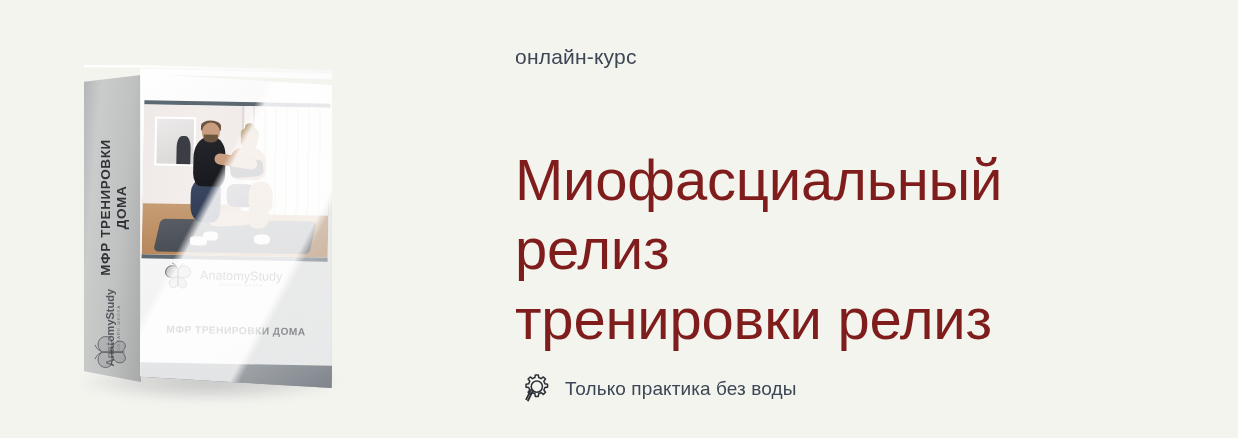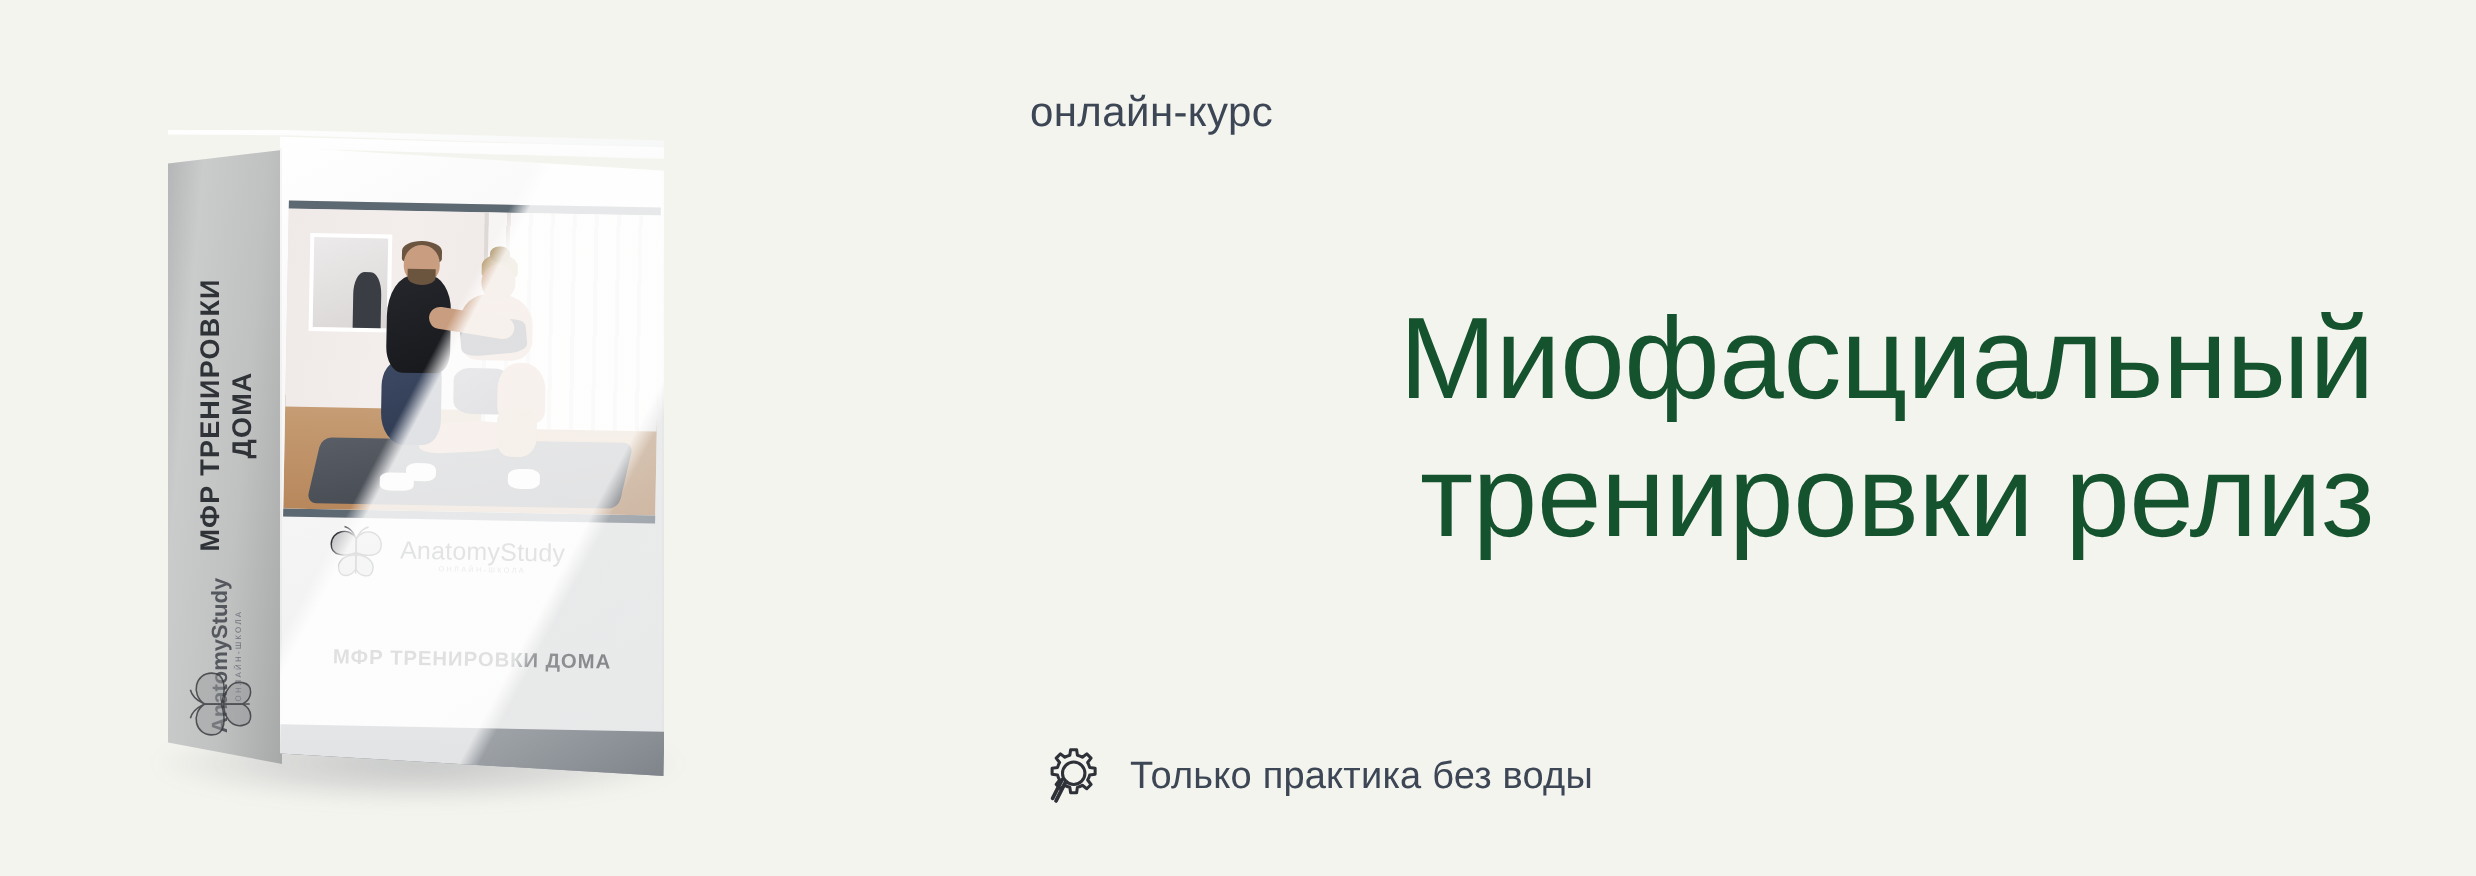--- a/index.html
+++ b/index.html
@@ -353,28 +353,27 @@
     top: 45px;
     left: 0;
     font-size: 21px;
     color: #3c4654;
     letter-spacing: .2px;
   }
 
   .headline {
     position: absolute;
     top: 106px;
-    left: 12px;
+    left: 0;
     width: 660px;
-    color: #14532d;
+    color: #7f1d1d;
     font-size: 58px;
     font-weight: 400;
     line-height: 1.20;
     letter-spacing: -0.2px;
-    text-align: right;
   }
   .headline-line { display: block; white-space: nowrap; }
 
   .feature {
     position: absolute;
     top: 372px;
     left: 4px;
     display: flex;
     align-items: center;
     gap: 12px;
@@ -483,20 +482,21 @@
 
     </div>
   </div>
 
   <div class="content">
 
     <div class="eyebrow">онлайн-курс</div>
 
     <h1 class="headline">
       <span class="headline-line">Миофасциальный</span>
+      <span class="headline-line">релиз</span>
       <span class="headline-line">тренировки релиз</span>
     </h1>
 
     <div class="feature">
       <svg class="gear-search-icon" viewBox="0 0 40 40" aria-hidden="true">
         <g fill="none" stroke="#2e3238" stroke-width="1.8" stroke-linejoin="round" stroke-linecap="round">
           <path d="M19.2 3.4 l3.5 0 l0.5 3.2 a11 11 0 0 1 2.9 1.2 l2.6 -2.0 l2.5 2.5 l-2.0 2.6 a11 11 0 0 1 1.2 2.9 l3.2 0.5 l0 3.5 l-3.2 0.5 a11 11 0 0 1 -1.2 2.9 l2.0 2.6 l-2.5 2.5 l-2.6 -2.0 a11 11 0 0 1 -2.9 1.2 l-0.5 3.2 l-3.5 0 l-0.5 -3.2 a11 11 0 0 1 -2.9 -1.2 l-2.6 2.0 l-2.5 -2.5 l2.0 -2.6 a11 11 0 0 1 -1.2 -2.9 l-3.2 -0.5 l0 -3.5 l3.2 -0.5 a11 11 0 0 1 1.2 -2.9 l-2.0 -2.6 l2.5 -2.5 l2.6 2.0 a11 11 0 0 1 2.9 -1.2 Z"></path>
           <circle cx="21" cy="17.2" r="6.6"></circle>
           <path d="M16.4 22.0 L10.6 33.5" stroke-width="2.2"></path>
           <path d="M14.2 21.0 L8.6 32.0" stroke-width="2.2"></path>

